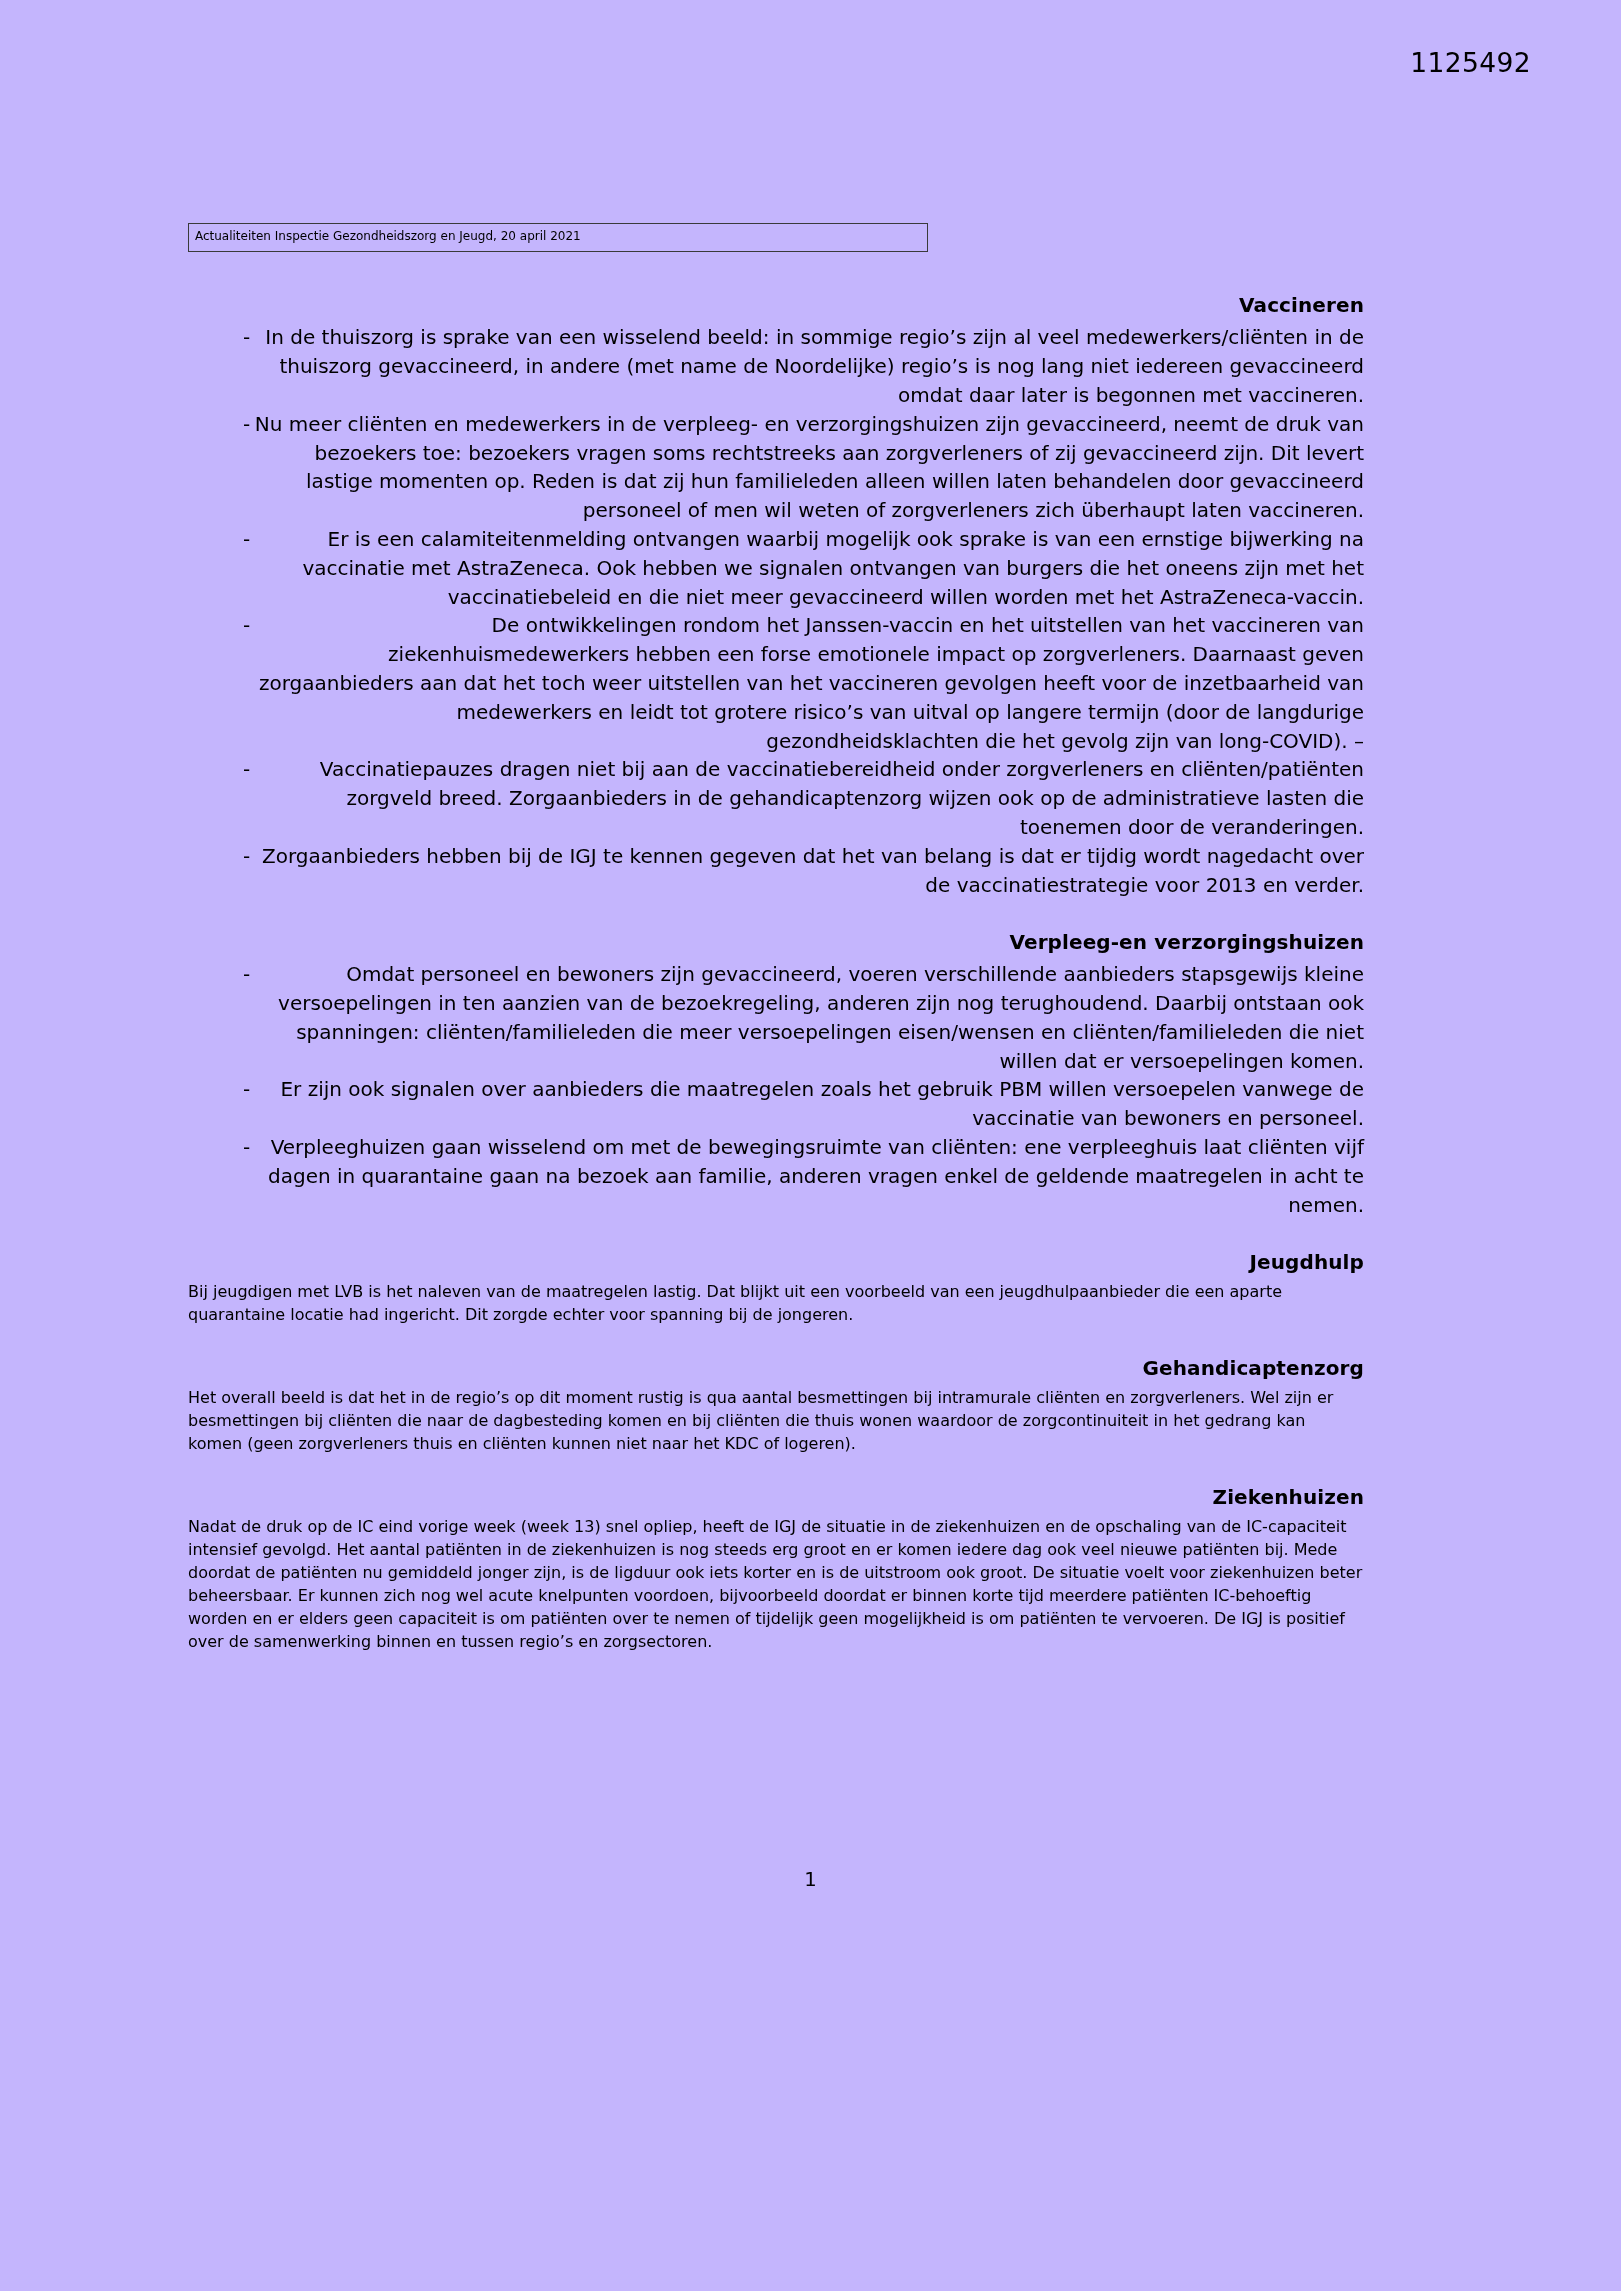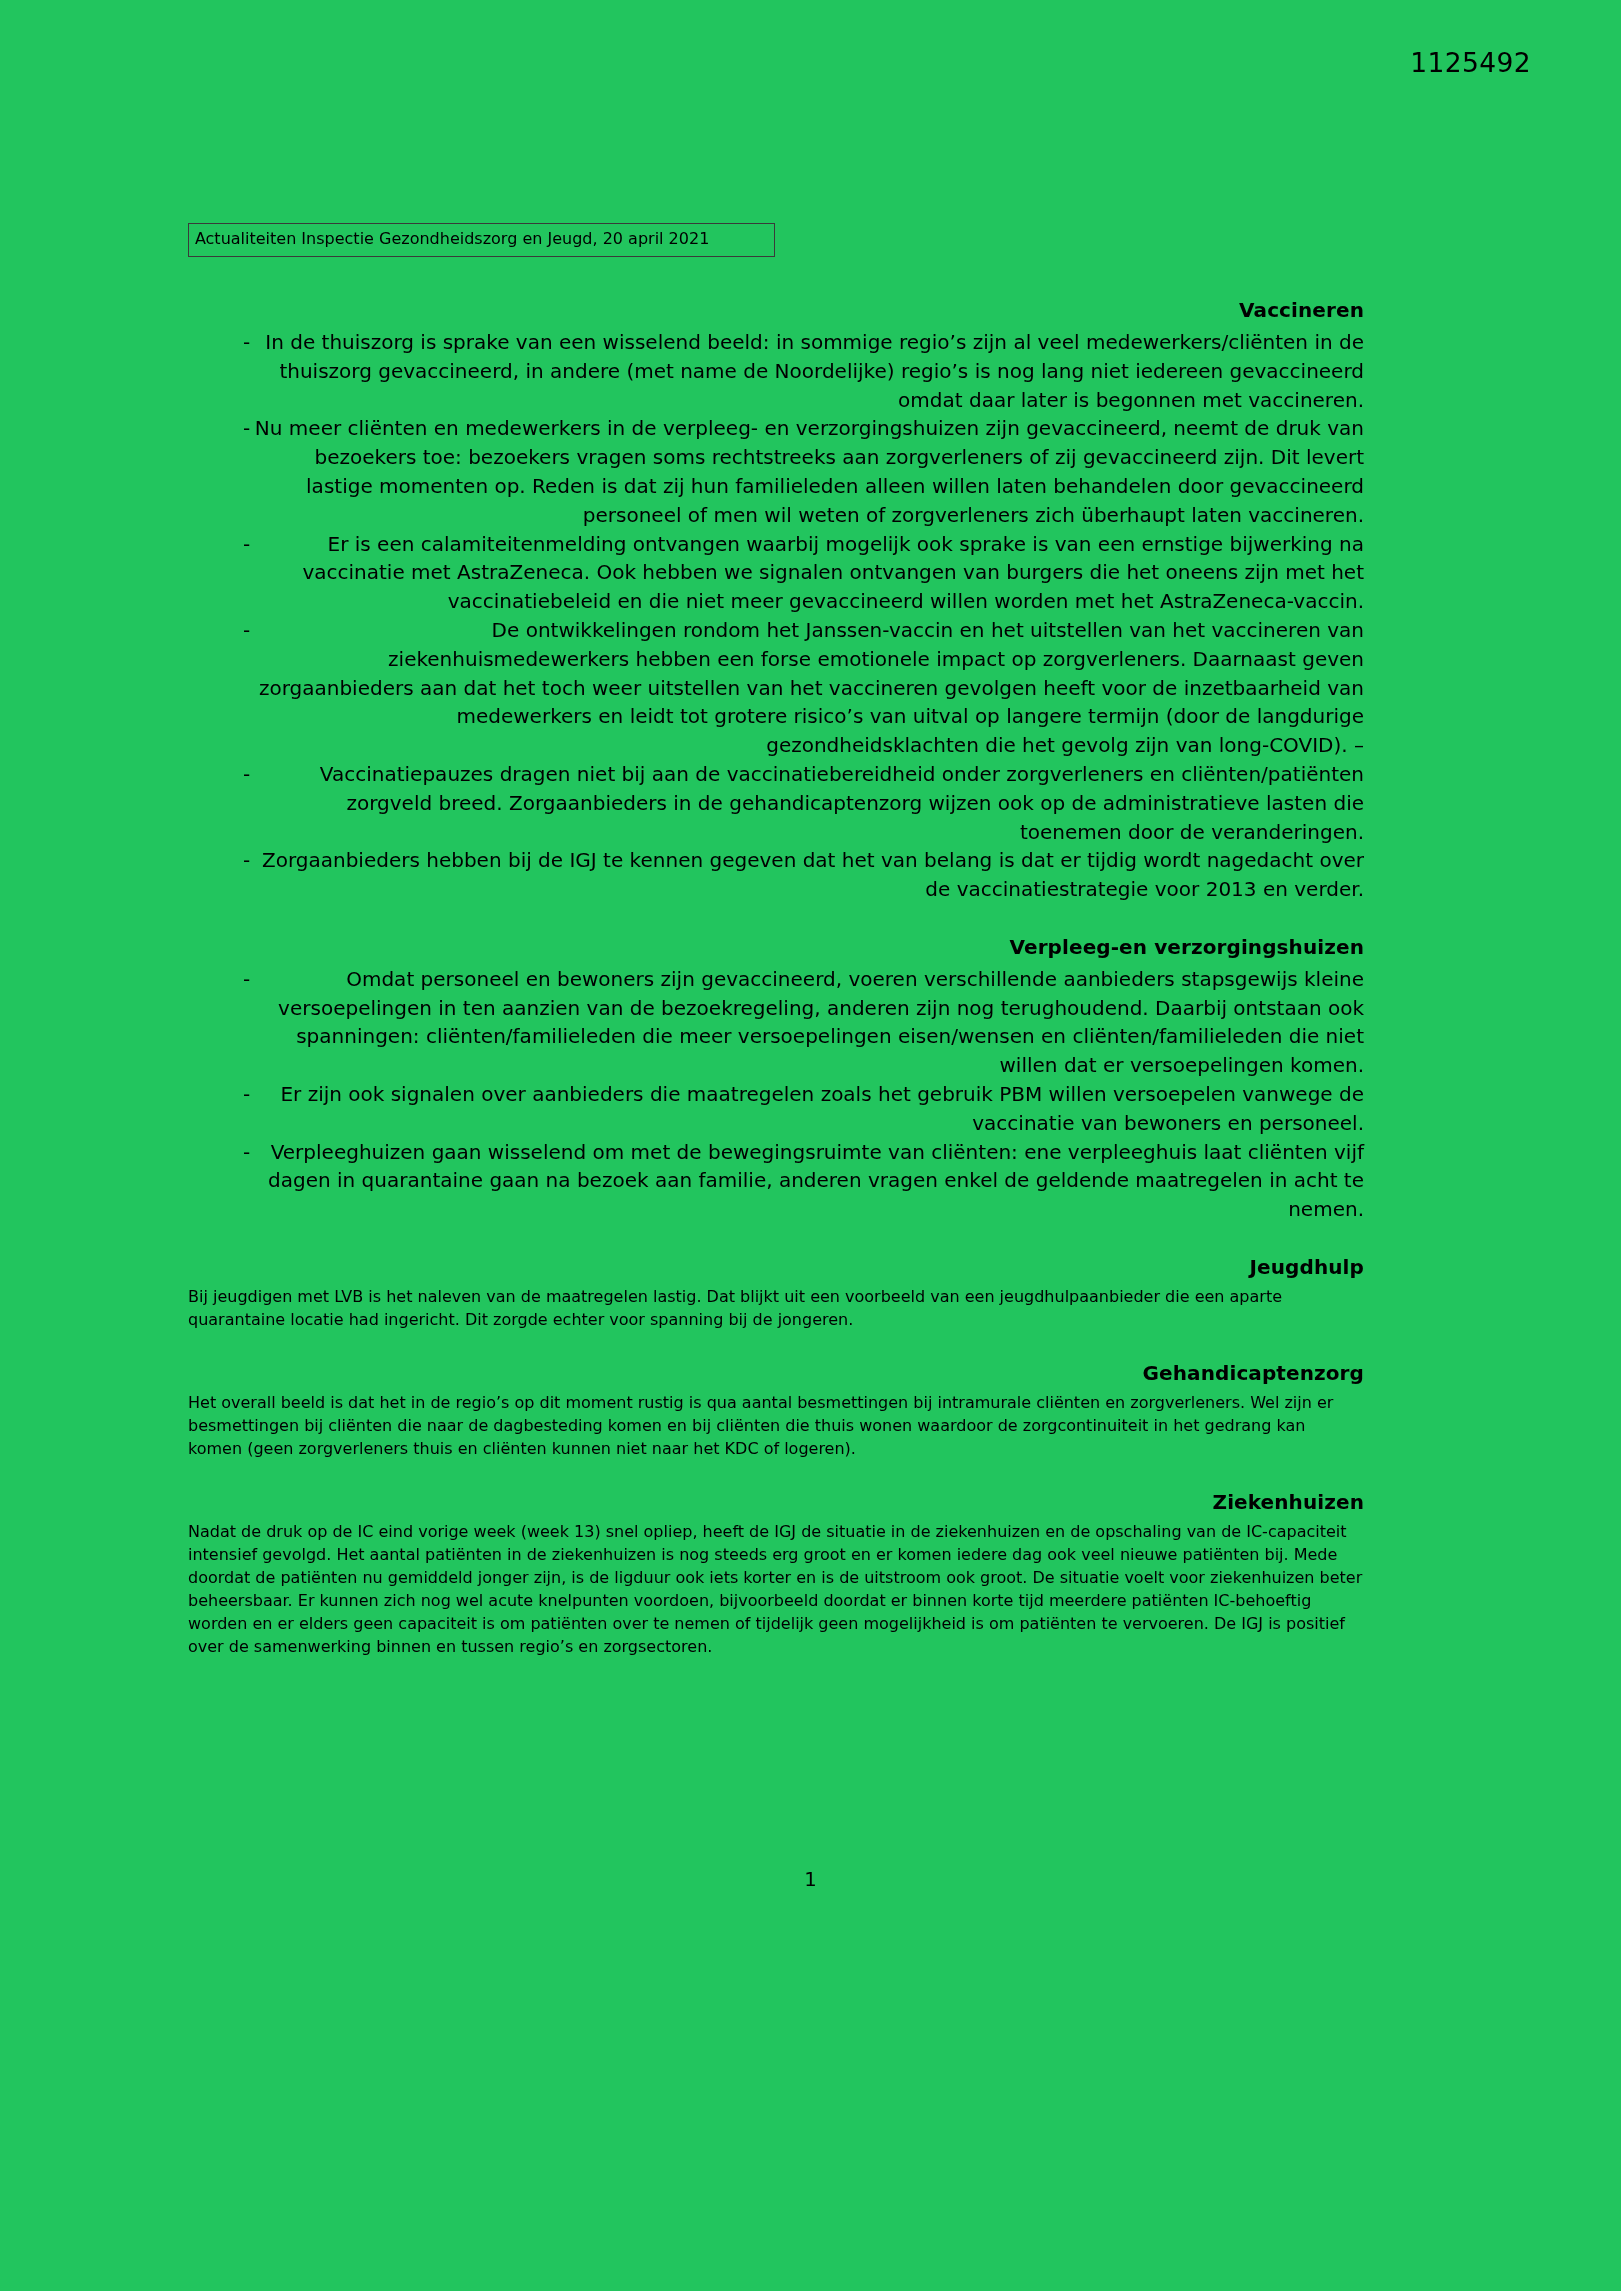--- a/index.html
+++ b/index.html
@@ -14,43 +14,43 @@
     font-family: "DejaVu Sans", "Liberation Sans", sans-serif;
     color: #000000;
     overflow: hidden;
   }
   .page {
     position: absolute;
     left: 0;
     top: 0;
     width: 1621px;
     height: 2292px;
-    background: #22c55e;
+    background: #c4b5fd;
   }
   .doc-number {
     position: absolute;
     top: 47px;
     right: 90px;
     font-size: 26.5px;
     letter-spacing: 0.4px;
     line-height: 1.2;
     white-space: nowrap;
   }
   .content {
     position: absolute;
     left: 188px;
     top: 223px;
     width: 1176px;
   }
   .title-box {
     border: 1.6px solid #3a3a3a;
     padding: 5.9px 5.9px 7.8px 5.9px;
-    width: 587px;
+    width: 740px;
     box-sizing: border-box;
-    font-size: 16px;
+    font-size: 12px;
     line-height: 1.15;
     margin-bottom: 39px;
   }
   .section {
     margin-bottom: 0;
   }
   h2.section-heading {
     font-size: 20px;
     font-weight: bold;
     margin: 0 0 2.9px 0;

